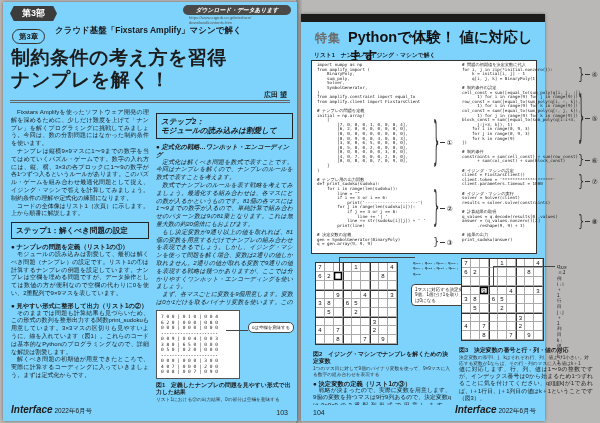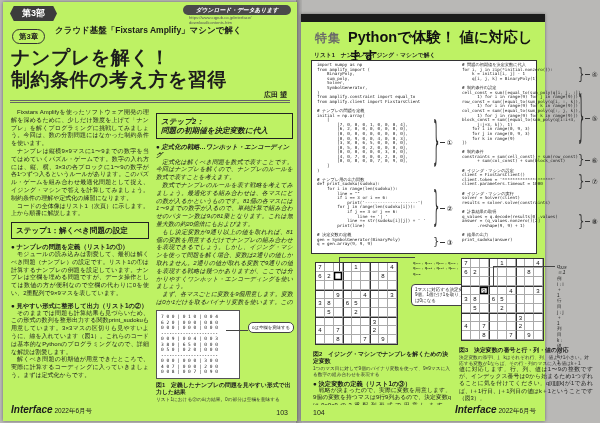--- a/index.html
+++ b/index.html
@@ -1,18 +1,18 @@
 <!DOCTYPE html>
 <html><head>
 <meta charset="utf-8">
 <style>
   * { margin:0; padding:0; box-sizing:border-box; }
   html,body { width:600px; height:423px; }
   body { background:#b9b8b6; font-family:"Liberation Sans", sans-serif; color:#1c1c1c; position:relative; overflow:hidden; }
-  .page { position:absolute; top:2px; bottom:2px; background:#bef264; box-shadow:0 0 3px rgba(0,0,0,.4); }
+  .page { position:absolute; top:2px; bottom:2px; background:#7dd3fc; box-shadow:0 0 3px rgba(0,0,0,.4); }
   #left-page { left:3px; width:294px; }
   #right-page { left:301px; width:244px;margin-top:12px; }
   .gutter { position:absolute; left:296px; top:0; width:6px; height:423px; background:linear-gradient(90deg, rgba(0,0,0,.25), rgba(0,0,0,.05)); }
 
   
   .part-tag { position:absolute; left:7px; top:4px; background:#3c3c3c; color:#fff; font-weight:bold; font-size:9px; line-height:15px; padding:0 12px; clip-path:polygon(0 50%,8% 0,92% 0,100% 50%,92% 100%,8% 100%); }
   .dl-badge { position:absolute; right:6px; top:3px; width:108px; text-align:center; }
   .dl-pill { background:#4a4a4a; color:#fff; font-weight:bold; font-style:italic; font-size:5.8px; line-height:10px; border-radius:5px; padding:0 4px; display:block; }
   .dl-url { font-size:4.2px; line-height:5px; color:#555; text-align:left; padding-left:6px; }
   .chapter-tag { position:absolute; left:9px; top:27px; border:1.5px solid #333; border-radius:9px; font-weight:bold; font-size:7.5px; line-height:13px; padding:0 6px; }
@@ -87,43 +87,43 @@
     <div class="dl-url">https://www.cqpub.co.jp/interface/</div>
     <div class="dl-url">download/contents.htm</div>
   </div>
 
   <div class="chapter-tag">第3章</div>
   <div class="subtitle">
     <div>クラウド基盤「Fixstars Amplify」マシンで解く</div>
   </div>
 
   <div class="big-title">
+    <div>制約条件の考え方を習得</div>
     <div>ナンプレを解く！</div>
-    <div>制約条件の考え方を習得</div>
   </div>
 
   <div class="author">広田 望</div>
   <div class="title-rule"></div>
 
   <div class="col" id="lp-col1">
     <div class="para">Fixstars Amplifyを使ったソフトウェア開発の理解を深めるために、少しだけ難度を上げて「ナンプレ」を解くプログラミングに挑戦してみましょう。今回は、数の分割問題にはなかった制約条件を使います。</div>
     <div class="para">ナンプレは縦横9×9マスに1〜9までの数字を当てはめていくパズル・ゲームです。数字の入れ方には、縦、横、3×3の各ブロックに1〜9の数字が各1つずつ入るというルールがあります。このパズル・ゲームを組み合わせ最適化問題として捉え、イジング・マシンで答えを計算してみましょう。制約条件の理解や定式化の練習になります。</div>
     <div class="para">コードの全体像はリスト1（次頁）に示します。上から順番に解説します。</div>
     <div class="step-box">ステップ1：解くべき問題の設定</div>
     <div class="sec-h">● ナンプレの問題を定義（リスト1の①）</div>
     <div class="para">モジュールの読み込みは割愛して、最初は解くべき問題（ナンプレ）の設定です。リスト1の①は計算するナンプレの例題を設定しています。ナンプレは空欄を埋める問題ですが、データ操作としては数値の方が便利なので空欄の代わりに0を使い、2重配列で9×9マスを表しています。</div>
     <div class="sec-h">● 見やすい形式に整形して出力（リスト1の②）</div>
     <div class="para">そのままでは問題も計算結果も見づらいため、この形式の数列を整形出力する関数print_sudokuも用意しています。3×3マスの区切りも見やすいように、線を入れています（図1）。これらのコードは基本的なPythonのプログラミングなので、詳細な解説は割愛します。</div>
     <div class="para">解くべき問題の初期値が用意できたところで、実際に計算するコーディングに入っていきましょう。まずは定式化からです。</div>
   </div>
 
   <div class="col" id="lp-col2">
     <div class="step-box">
       <div>ステップ2：</div>
-      <div>問題の初期値を決定変数に代入</div>
+      <div>モジュールの読み込みは割愛して</div>
     </div>
     <div class="sec-h">● 定式化の戦略…ワンホット・エンコーディング</div>
     <div class="para">定式化は解くべき問題を数式で表すことです。今回はナンプレを解くので、ナンプレのルールを数式で表すことを考えます。</div>
     <div class="para">数式でナンプレのルールを表す戦略を考えてみましょう。最適化する組み合わせは、各マスにどの数が入るかというものです。81個の各マスには1〜9までの数字が入るので、単純計算で組み合わせのパターン数は9の81乗となります。これは無量大数の約20億倍にもおよびます。</div>
     <div class="para">もし決定変数が9通り以上の値を取れれば、81個の変数を用意するだけでナンプレの組み合わせを表現できるでしょう。しかし、イジング・マシンを使って問題を解く場合、変数は2通りの値しか取れません。2通りの値が取れる変数で9通りの値を表現する戦略は幾つかありますが、ここでは分かりやすくワンホット・エンコーディングを使いましょう。</div>
     <div class="para">まず、各マスごとに変数を9個用意します。変数は0か1だけを取るバイナリ変数を使います。このとき、9個の変数の中で1を取れるのは1個だけに制限します。1つだけ1をもつワンホットな9個の変数配列によって、1〜9のどの値なのかを表現するのです（図2）。</div>
   </div>
 
   <div class="fig1">
     <div class="fig1-box">7 0 0 | 0 1 0 | 0 0 4

